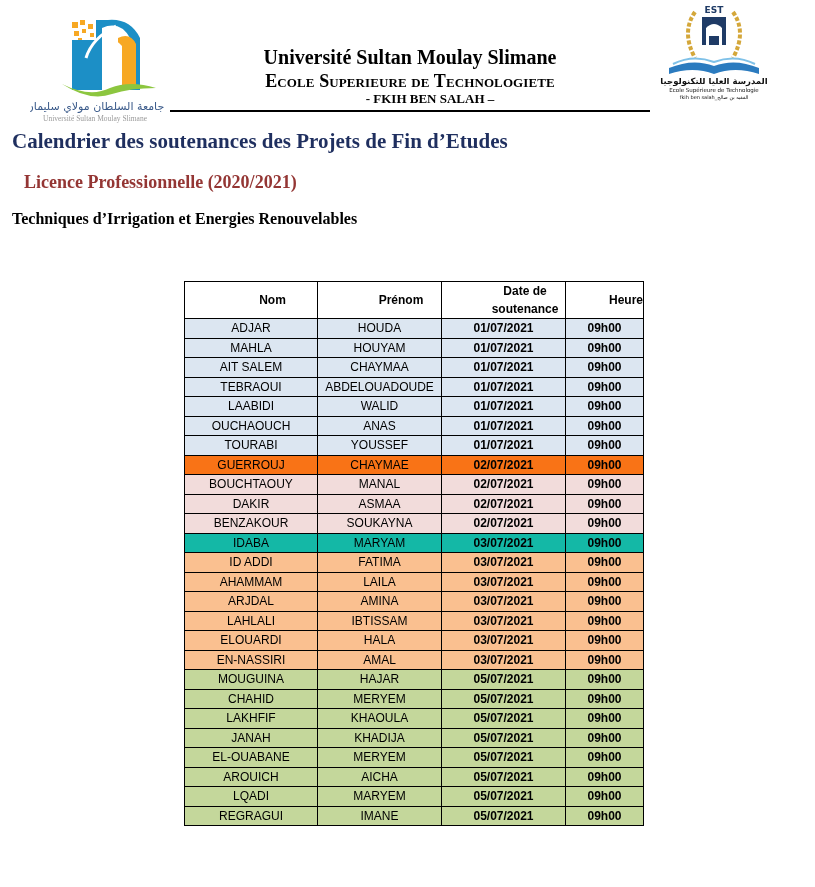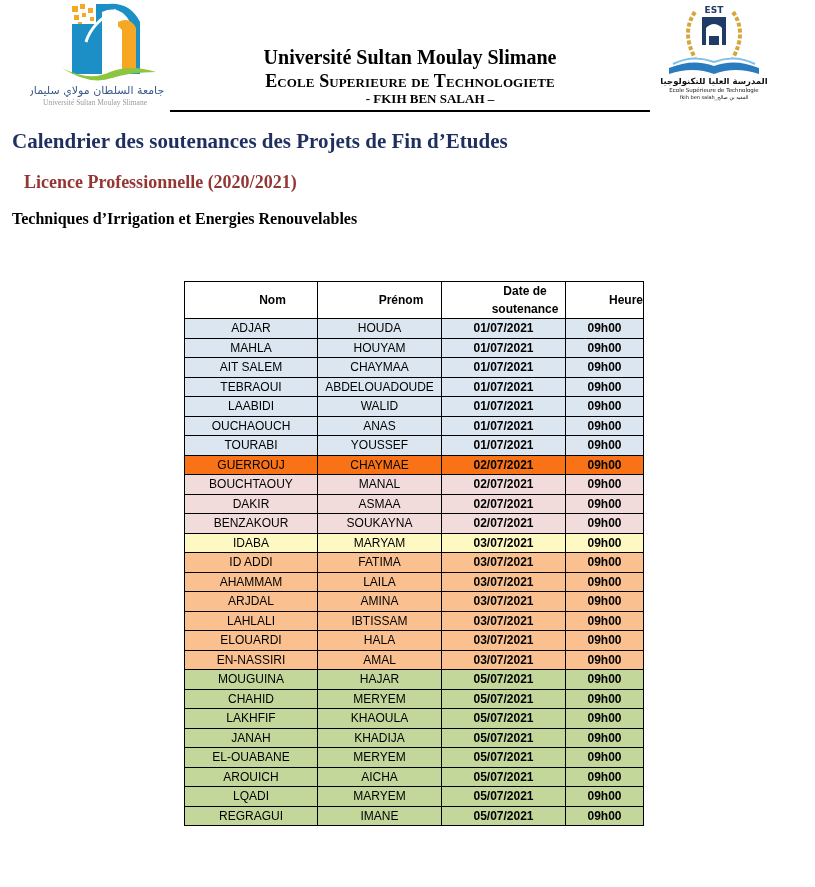--- a/index.html
+++ b/index.html
@@ -1,18 +1,18 @@
 <!DOCTYPE html>
 <html><head>
 <meta charset="utf-8">
 <style>
   html, body { margin: 0; padding: 0; background: #ffffff; }
   body { width: 815px; height: 887px; position: relative; overflow: hidden; font-family: "Liberation Serif", serif; color: #000; }
 
-  .logo-left { position: absolute; left: 30px; top: 2px; width: 150px; height: 112px; }
+  .logo-left { position: absolute; left: 30px; top: 18px; width: 150px; height: 112px; }
   .logo-right { position: absolute; left: 655px; top: 2px; width: 118px; height: 100px; }
 
   .hdr { position: absolute; left: 150px; width: 520px; text-align: center; }
   .hdr-uni { top: 46px; font-size: 20px; font-weight: bold; }
   .hdr-school { top: 71px; font-size: 15px; font-weight: bold; font-variant: small-caps; font-size: 18px; letter-spacing: 0.1px; }
   .hdr-city { top: 91px; font-size: 13px; font-weight: bold; padding-left: 40px; box-sizing: border-box; }
   .hdr-line { position: absolute; left: 170px; top: 110px; width: 480px; height: 2px; background: #000; }
 
   .title { position: absolute; left: 12px; width: 815px; font-weight: bold; }
   .t1 { top: 129px; font-size: 21px; color: #1f2f5f; }
@@ -148,21 +148,21 @@
         <td>ASMAA</td>
         <td class="date">02/07/2021</td>
         <td class="hour">09h00</td>
       </tr>
       <tr style="background: rgb(242, 220, 219);">
         <td>BENZAKOUR</td>
         <td>SOUKAYNA</td>
         <td class="date">02/07/2021</td>
         <td class="hour">09h00</td>
       </tr>
-      <tr style="background: #fef9c3;">
+      <tr style="background: #14b8a6;">
         <td>IDABA</td>
         <td>MARYAM</td>
         <td class="date">03/07/2021</td>
         <td class="hour">09h00</td>
       </tr>
       <tr style="background: rgb(250, 192, 144);">
         <td>ID ADDI</td>
         <td>FATIMA</td>
         <td class="date">03/07/2021</td>
         <td class="hour">09h00</td>

